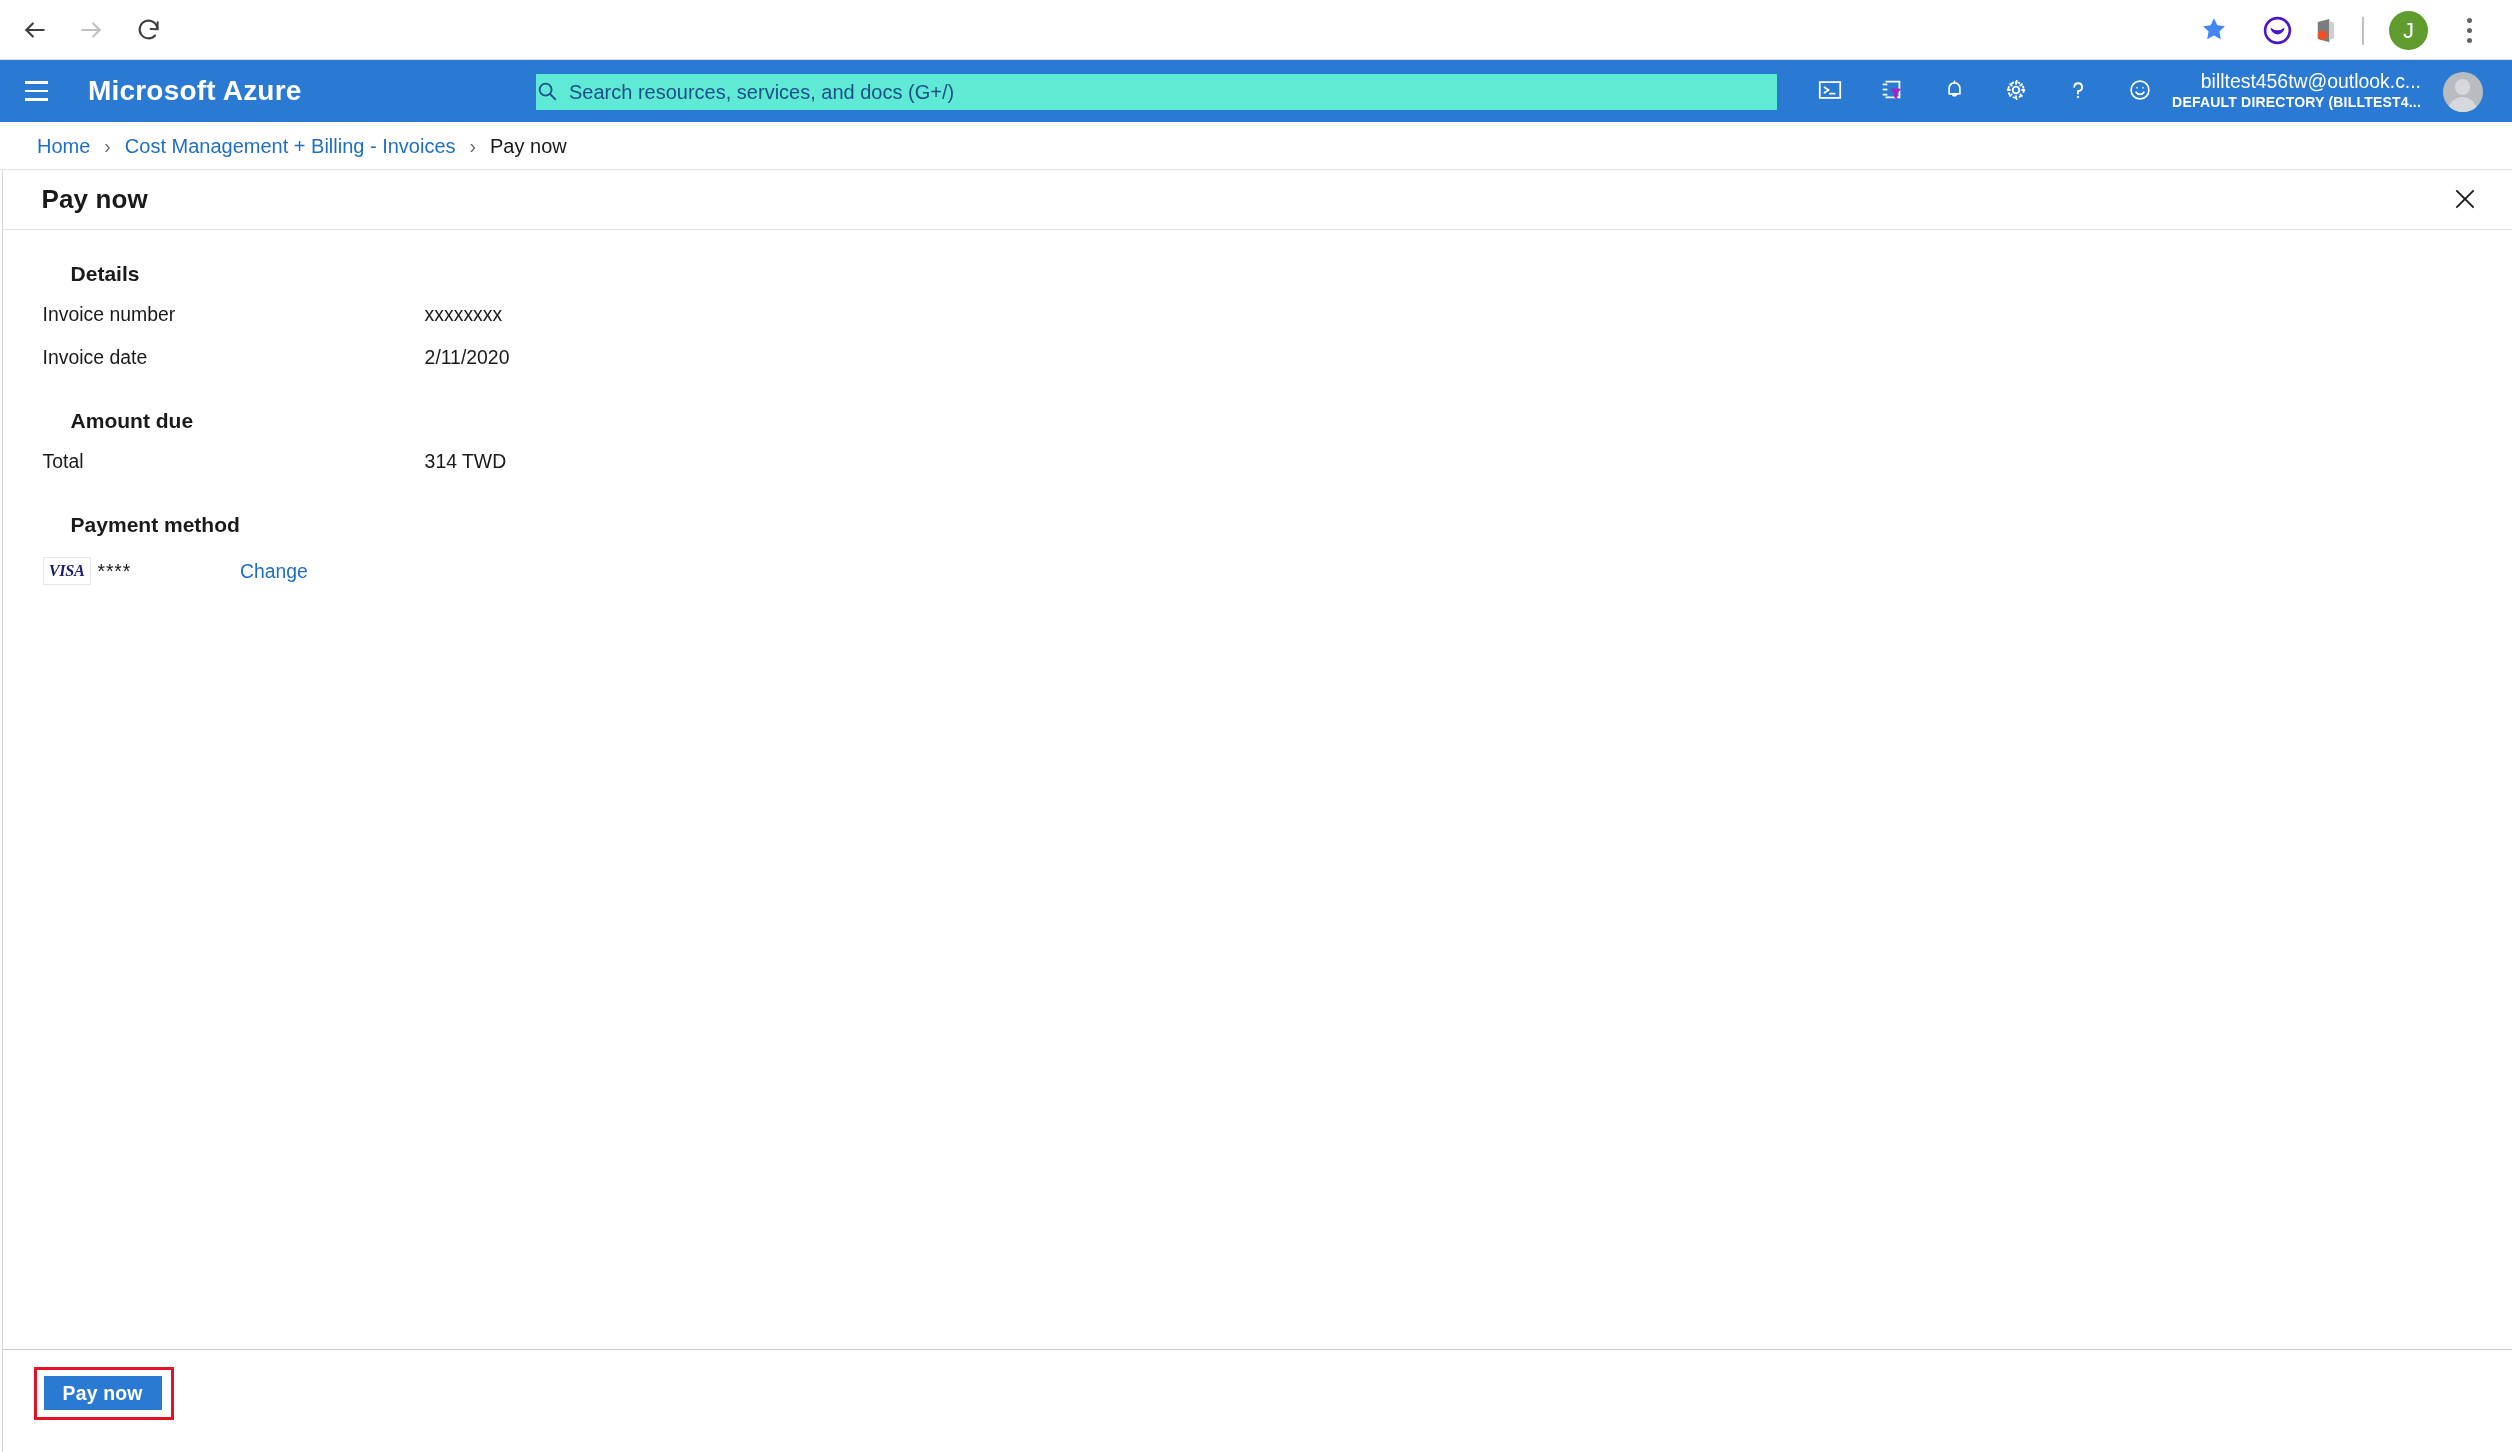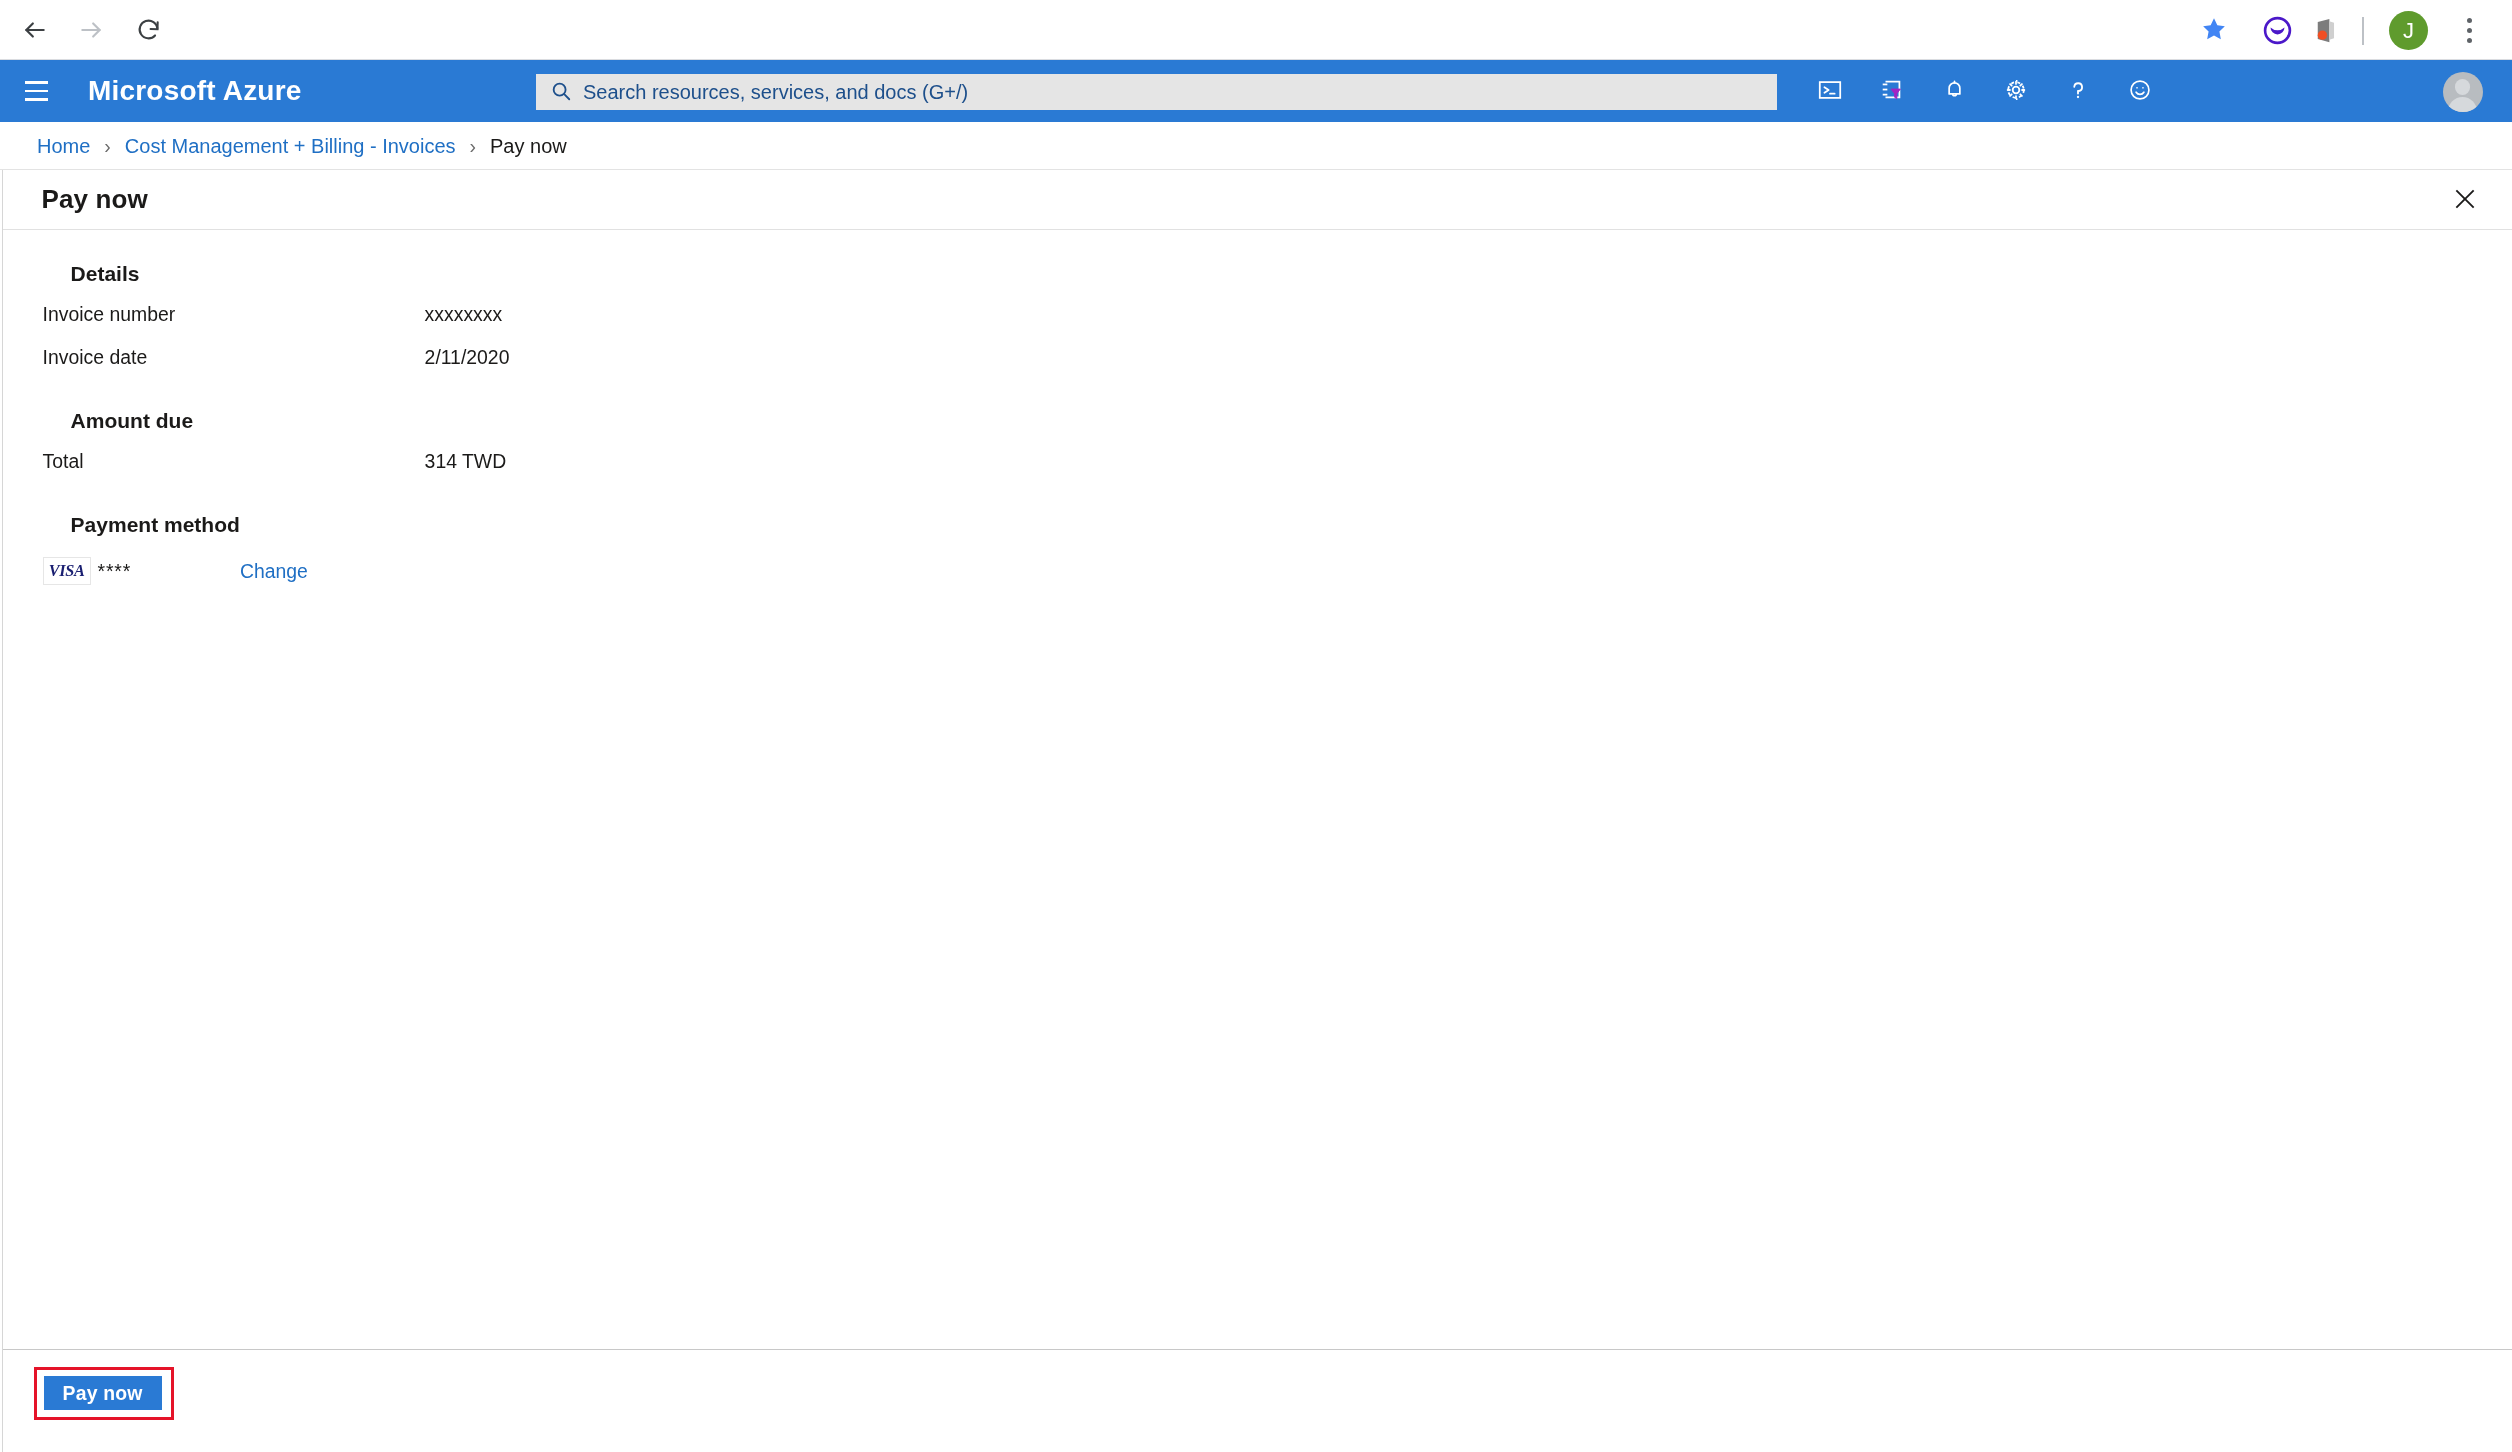--- a/index.html
+++ b/index.html
@@ -107,23 +107,22 @@
     font-size: 28px;
     font-weight: bold;
     margin-left: 26px;
     letter-spacing: 0.2px;
     white-space: nowrap;
   }
   .azure-search {
     position: absolute;
     left: 536px; top: 14px;
     width: 1241px; height: 36px;
-    background: #e5e5e5;
+    background: #5eead4;
     display: flex; align-items: center;
-    padding-left: 14px;
   }
   .azure-search .mag { flex: 0 0 auto; margin-right: 11px; }
   .azure-search .ph {
     font-size: 20px;
     color: #1d4f8b;
     white-space: nowrap;
   }
   .azure-icons {
     position: absolute;
     left: 1799px; top: 0;
@@ -481,20 +480,24 @@
         <svg width="26" height="26" viewBox="0 0 28 28" fill="none" stroke="#fff" stroke-width="1.8">
           <circle cx="14" cy="14" r="9.6"></circle>
           <circle cx="10.8" cy="11.6" r="0.9" fill="#fff" stroke="none"></circle>
           <circle cx="17.2" cy="11.6" r="0.9" fill="#fff" stroke="none"></circle>
           <path d="M9.8 16.4 a5 5 0 0 0 8.4 0" stroke-linecap="round"></path>
         </svg>
       </span>
     </div>
   </div>
 
+  <div class="account-block">
+    <div class="acct-name">billtest456tw@outlook.c...</div>
+    <div class="acct-dir">DEFAULT DIRECTORY (BILLTEST4...</div>
+  </div>
 
   <div class="acct-avatar">
     <span class="head"></span>
     <span class="body"></span>
   </div>
 </div>
 
 <div class="breadcrumb">
   <span class="bc-link">Home</span>
   <span class="bc-sep">›</span>

